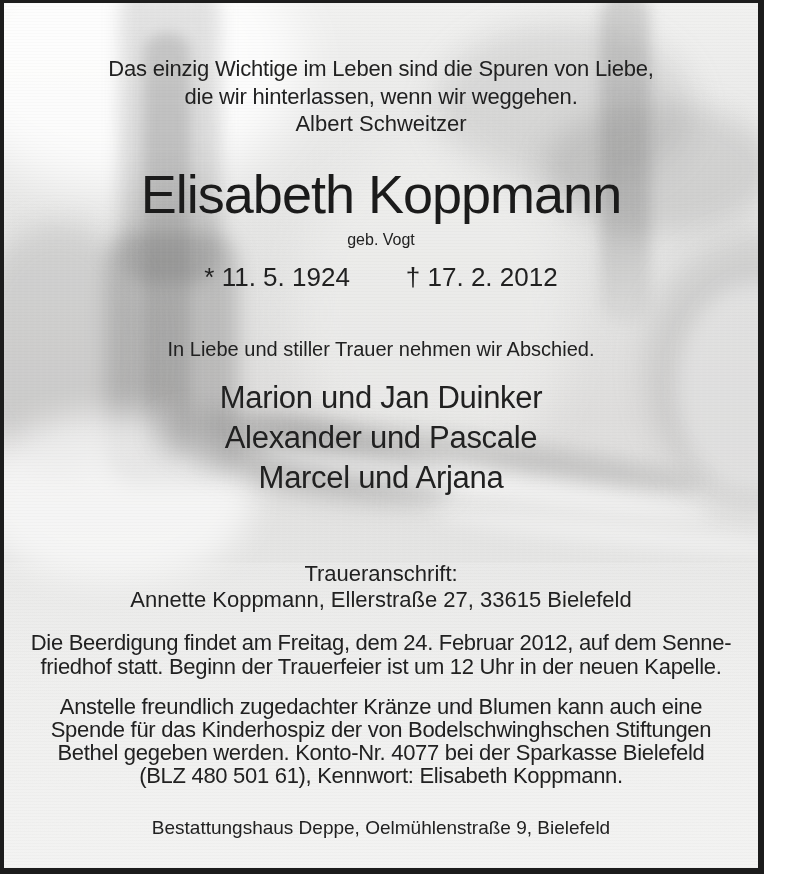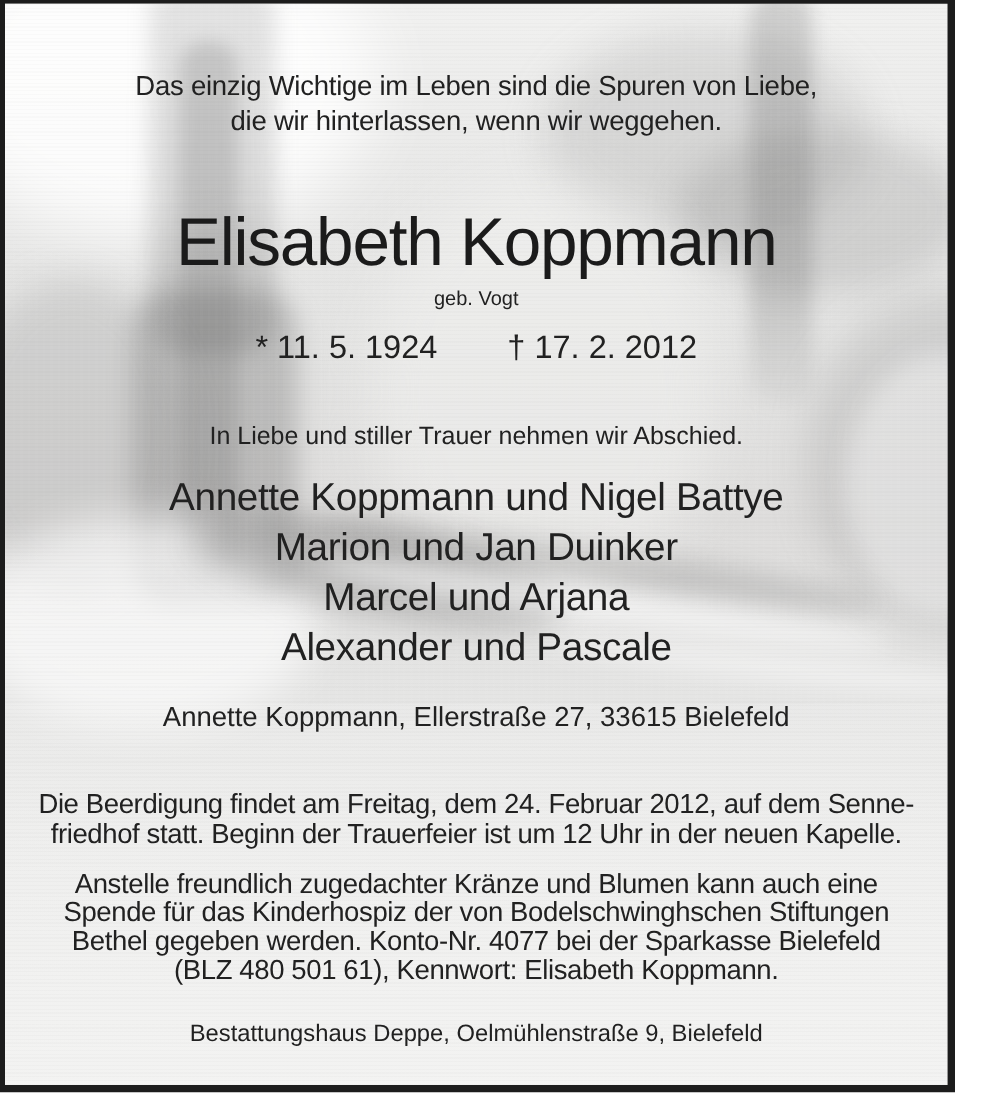--- a/index.html
+++ b/index.html
@@ -105,39 +105,40 @@
     <div class="shape streak-light2"></div>
     <div class="shape bottom-wash"></div>
     <div class="texture"></div>
   </div>
 
   <div class="txt quote">
     <div>Das einzig Wichtige im Leben sind die Spuren von Liebe,</div>
     <div>die wir hinterlassen, wenn wir weggehen.</div>
   </div>
 
+  <div class="txt attrib">Albert Schweitzer</div>
 
   <div class="txt name">Elisabeth Koppmann</div>
 
   <div class="txt maiden">geb. Vogt</div>
 
   <div class="txt dates">
     <span class="birth">* 11. 5. 1924</span><span>† 17. 2. 2012</span>
   </div>
 
   <div class="txt farewell">In Liebe und stiller Trauer nehmen wir Abschied.</div>
 
   <div class="txt mourners">
-    <div>Annette Koppmann und Nigel Battye</div>
     <div>Marion und Jan Duinker</div>
+    <div>Alexander und Pascale</div>
     <div>Marcel und Arjana</div>
-    <div>Alexander und Pascale</div>
   </div>
 
   <div class="txt addr">
+    <div>Traueranschrift:</div>
     <div>Annette Koppmann, Ellerstraße 27, 33615 Bielefeld</div>
   </div>
 
   <div class="txt funeral">
     <div>Die Beerdigung findet am Freitag, dem 24. Februar 2012, auf dem Senne-</div>
     <div>friedhof statt. Beginn der Trauerfeier ist um 12 Uhr in der neuen Kapelle.</div>
   </div>
 
   <div class="txt donation">
     <div>Anstelle freundlich zugedachter Kränze und Blumen kann auch eine</div>

